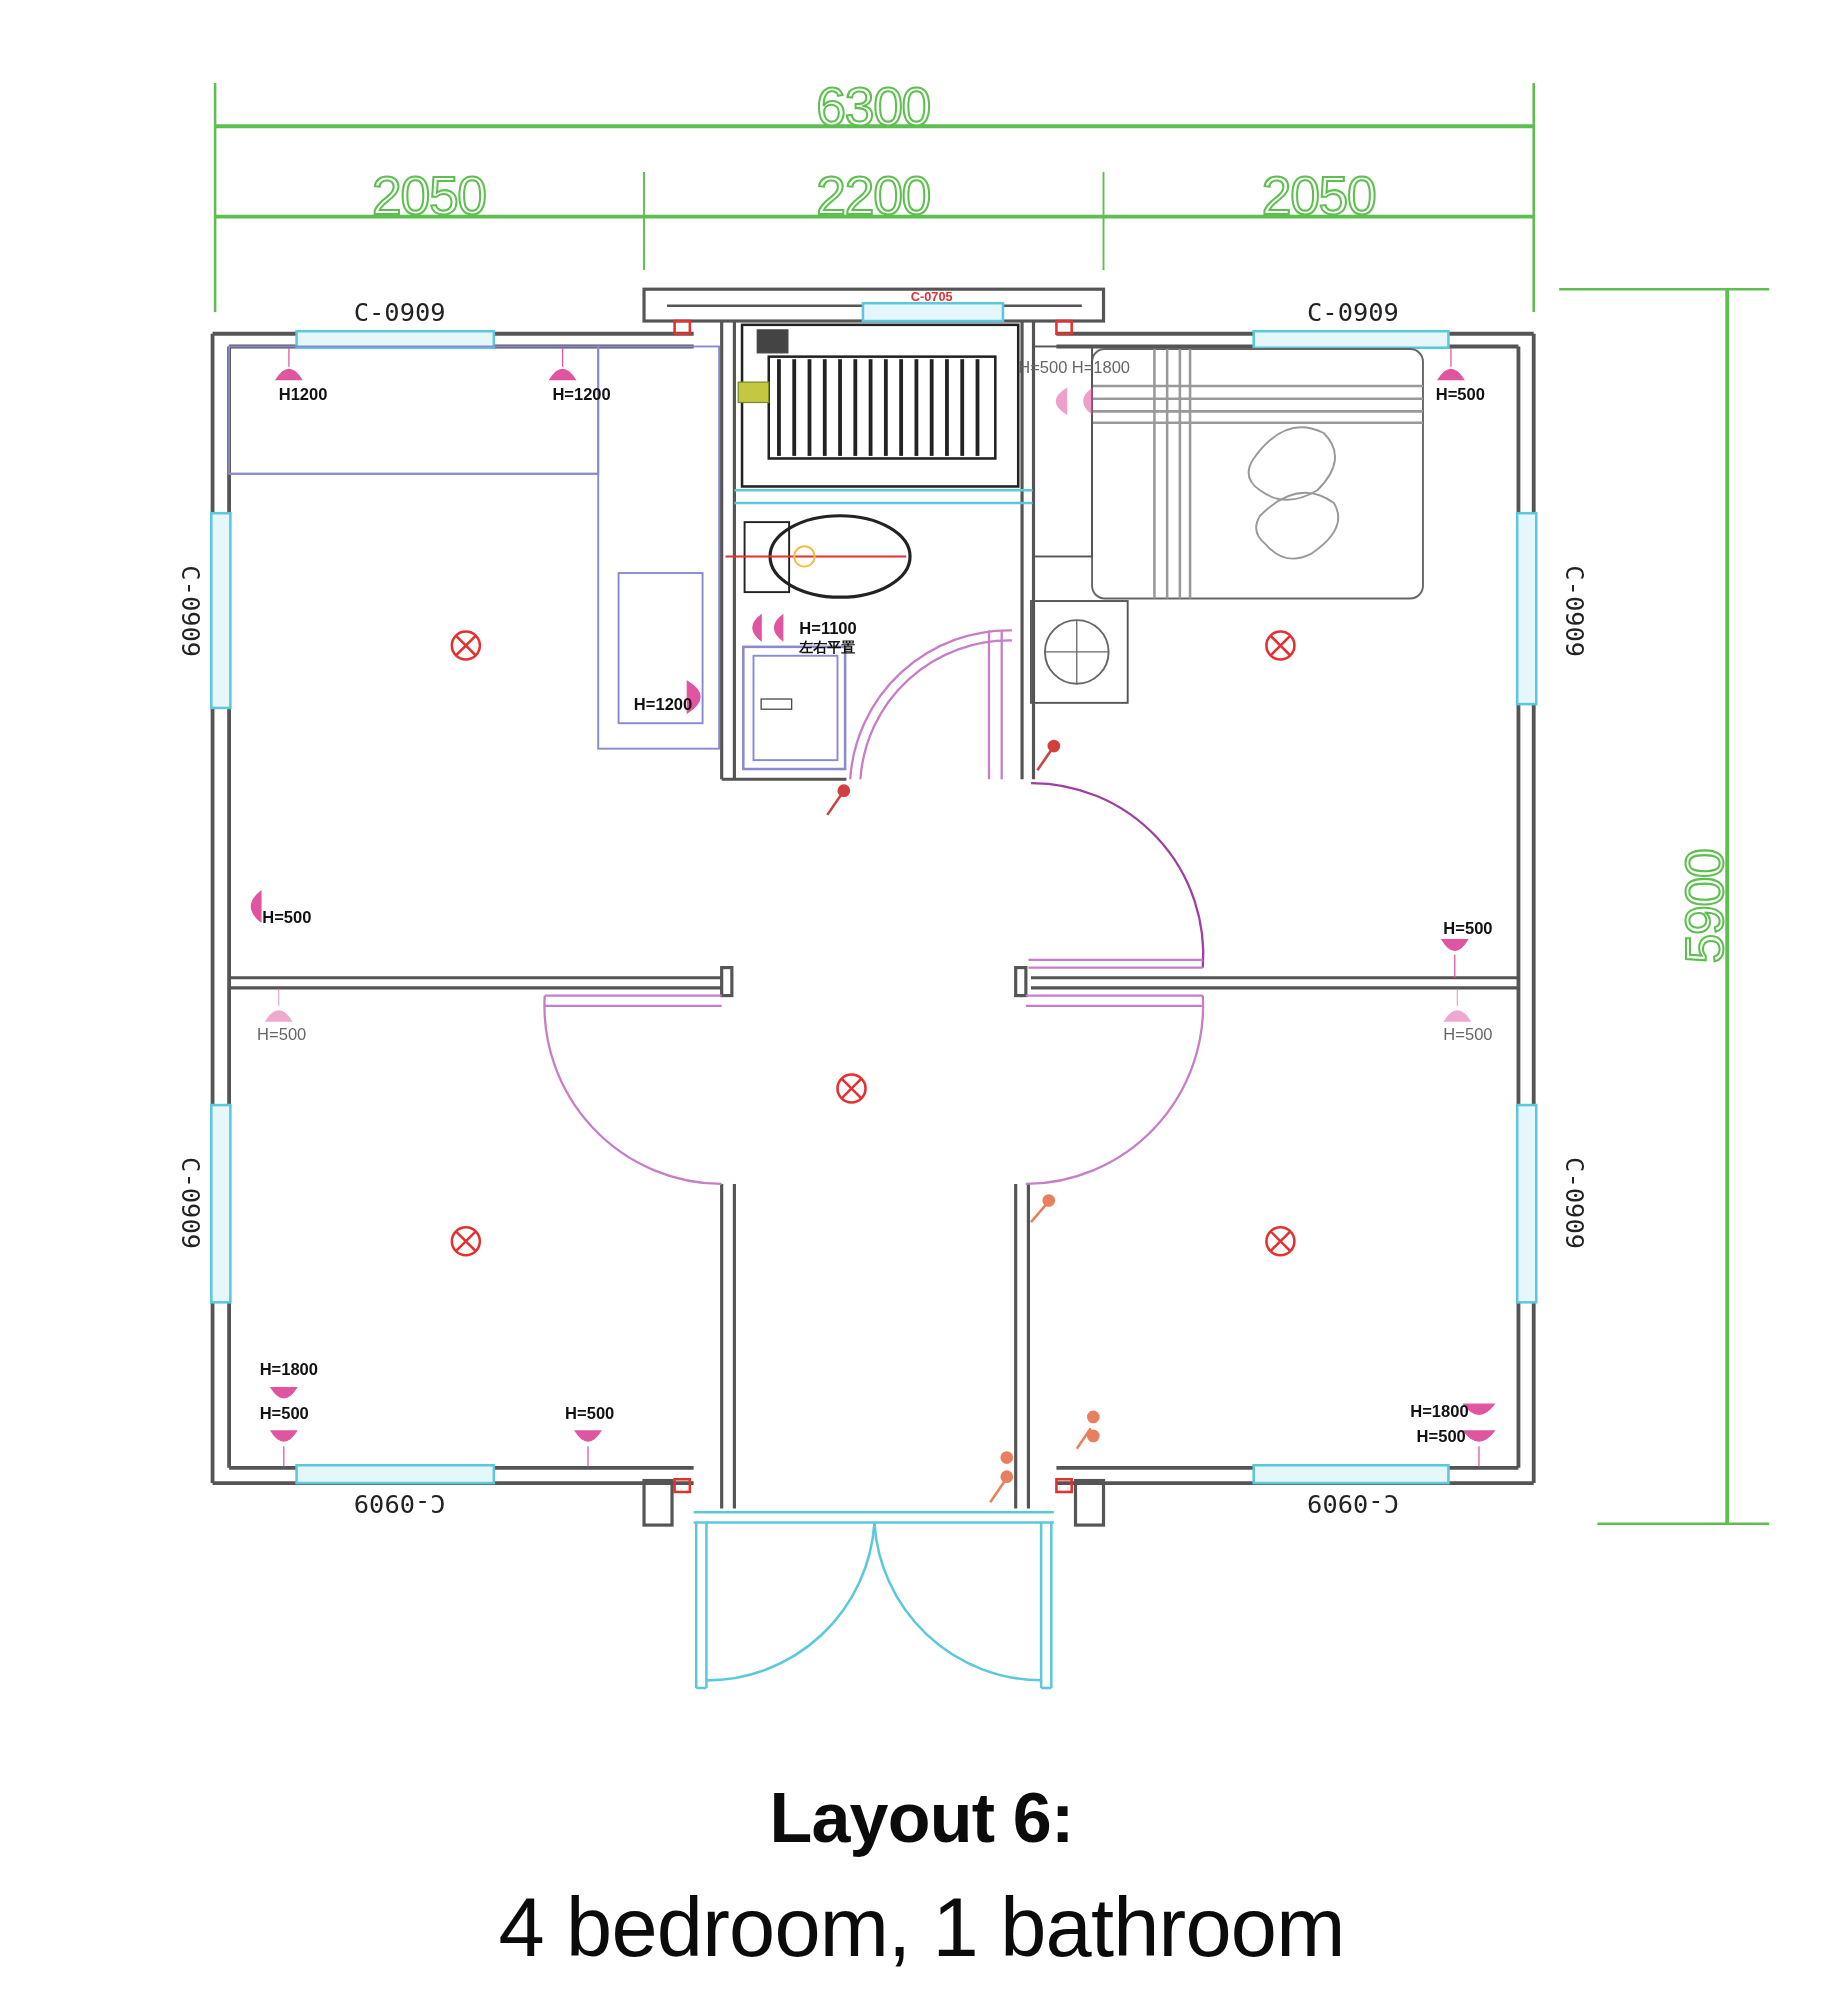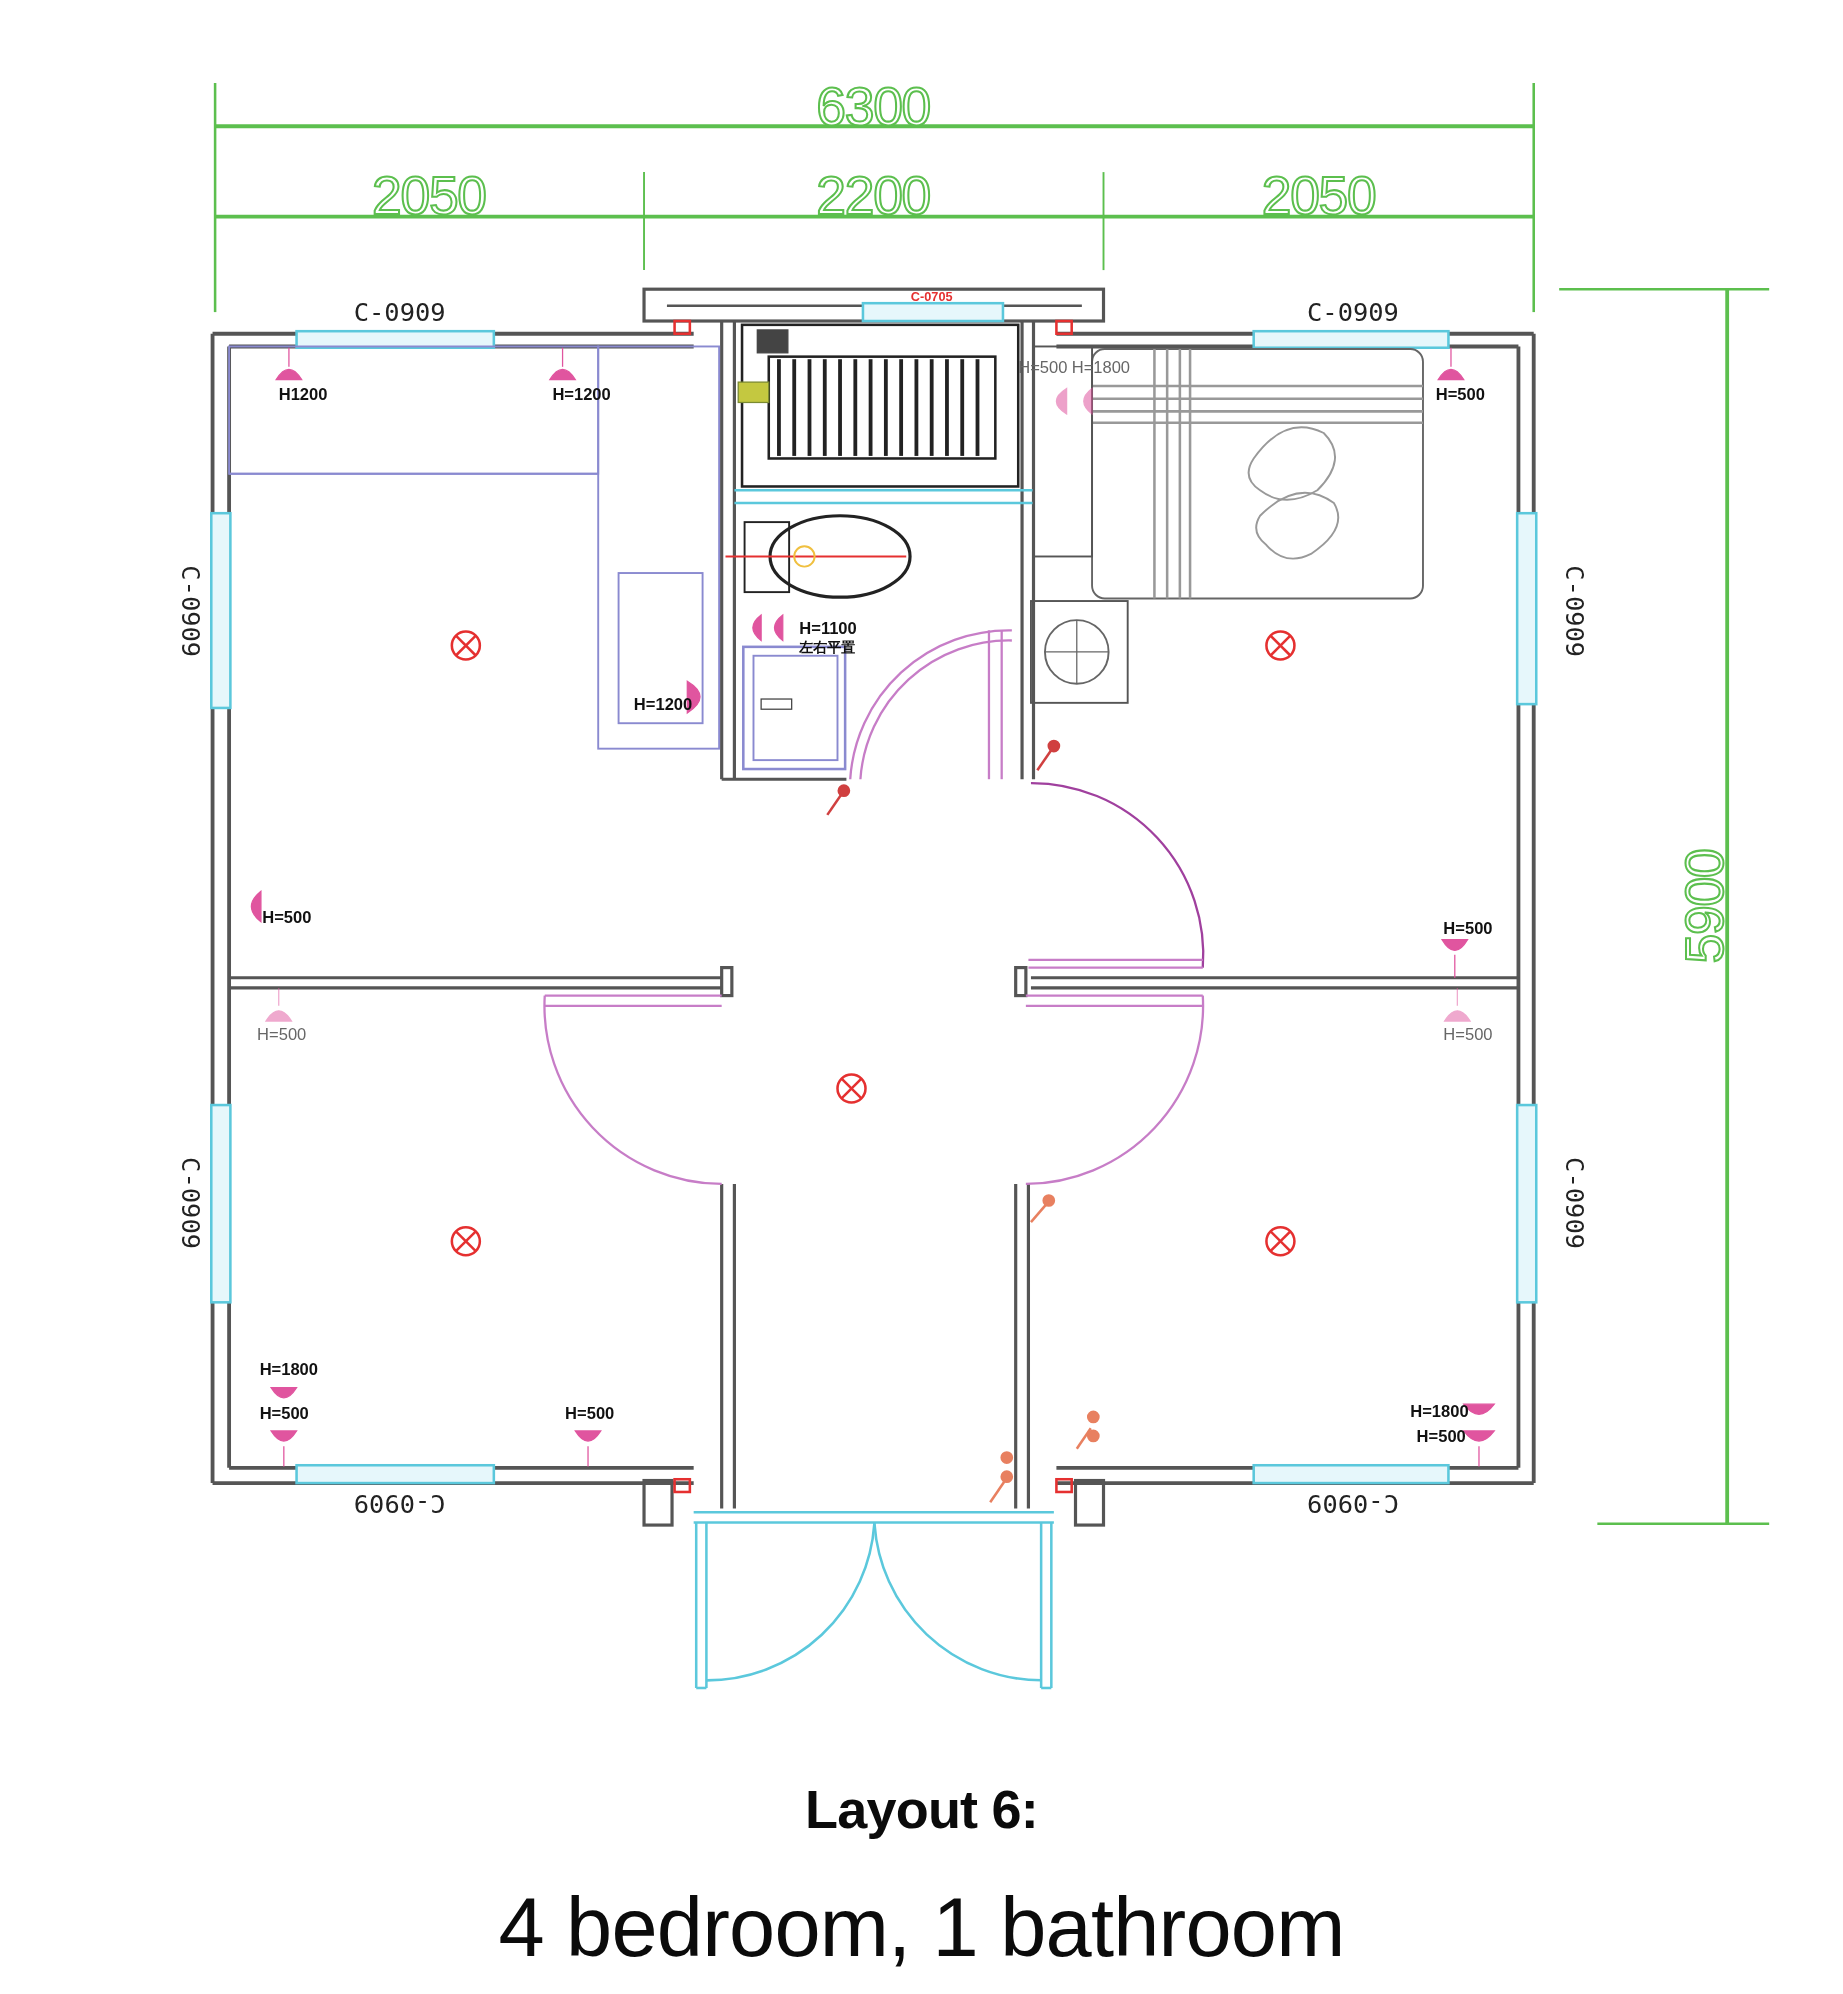--- a/index.html
+++ b/index.html
@@ -4,21 +4,21 @@
 <style>
   html, body { margin:0; padding:0; background:#ffffff; }
   body { width:1843px; height:1995px; position:relative; overflow:hidden; font-family:"Liberation Sans", sans-serif; }
   #plan { position:absolute; left:0; top:0; width:1843px; height:1995px; }
   .dim-text { font-family:"Liberation Sans", sans-serif; font-size:42px; fill:#ffffff; stroke:#5cbf4e; stroke-width:1.6px; letter-spacing:-1px; }
   .win-label { font-family:"DejaVu Sans Mono", monospace; font-size:20px; fill:#222; }
   .h-label { font-family:"Liberation Sans", sans-serif; font-size:13px; fill:#111; font-weight:bold; }
   .h-label-light { font-family:"Liberation Sans", sans-serif; font-size:13px; fill:#666; }
   .red-label { font-family:"Liberation Sans", sans-serif; font-size:10px; fill:#e53030; font-weight:bold; }
   .caption { position:absolute; left:0; width:1843px; text-align:center; color:#0b0b0b; font-family:"Liberation Sans", sans-serif; }
-  .caption-title { top:1778px; font-size:54px; font-weight:bold; letter-spacing:-0.8px; }
+  .caption-title { top:1778px; font-size:70px; font-weight:bold; letter-spacing:-0.8px; }
   .caption-sub { top:1880px; font-size:83px; font-weight:normal; letter-spacing:-0.8px; }
 </style>
 </head>
 <body>
 
 <svg id="plan" viewBox="0 0 1448 1567" xmlns="http://www.w3.org/2000/svg">
 
   <g stroke="#5cbf4e" fill="none">
     <line x1="169" y1="65" x2="169" y2="245" stroke-width="2"></line>
     <line x1="1205" y1="65" x2="1205" y2="245" stroke-width="2"></line>

